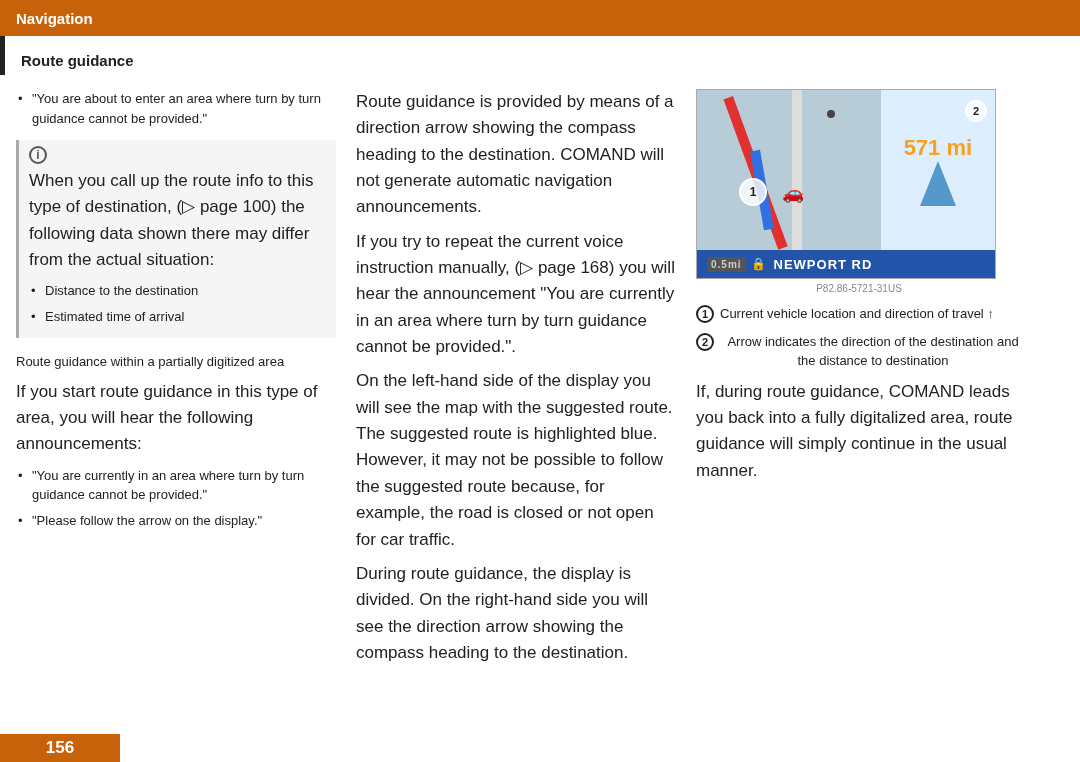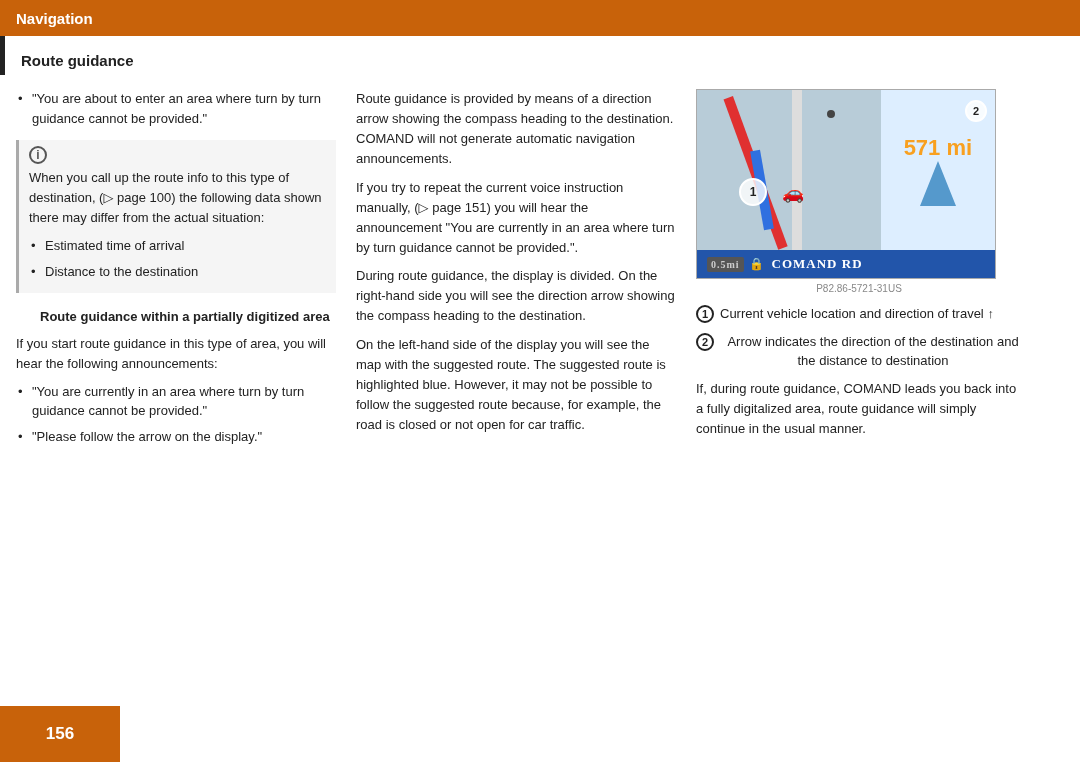--- a/index.html
+++ b/index.html
@@ -96,31 +96,30 @@
       border-radius: 50%;
       text-align: center;
       line-height: 14px;
       font-weight: bold;
       font-size: 12px;
       color: #555;
       margin-bottom: 4px;
     }
 
     .section-title {
-      font-weight: bold;
+      font-weight: normal;
       font-size: 13px;
       margin-top: 14px;
       margin-bottom: 6px;
-      margin-left: 24px;
     }
 
     p {
       line-height: 1.55;
       margin-bottom: 8px;
-      font-size: 13px;
+      font-size: 17px;
     }
 
     
     .map-container {
       width: 300px;
       border: 1px solid #aaa;
       margin-bottom: 4px;
       position: relative;
       overflow: hidden;
     }
@@ -251,21 +250,20 @@
     .map-bottom {
       background: #2255aa;
       color: #fff;
       font-weight: bold;
       font-size: 13px;
       letter-spacing: 1px;
       display: flex;
       align-items: center;
       padding: 4px 10px;
       height: 28px;
-      font-family: Liberation Serif, serif;
     }
     .map-dist-label {
       font-size: 10px;
       color: #ccc;
       background: #555;
       padding: 2px 4px;
       margin-right: 6px;
       border-radius: 2px;
     }
     .map-lock-icon {
@@ -306,21 +304,21 @@
       line-height: 1.5;
       text-align: center;
     }
 
     
     .footer {
       position: absolute;
       bottom: 0;
       left: 0;
       width: 120px;
-      height: 56px;
+      height: 28px;
       background: #c8620a;
       display: flex;
       align-items: center;
       justify-content: center;
       color: #fff;
       font-weight: bold;
       font-size: 17px;
     }
   </style>
 </head>
@@ -338,39 +336,39 @@
 
   <div class="left-col">
     <ul class="bullet-list">
       <li>"You are about to enter an area where turn by turn guidance cannot be provided."</li>
     </ul>
 
     <div class="info-box">
       <div class="info-icon">i</div>
       <p>When you call up the route info to this type of destination, (▷ page 100) the following data shown there may differ from the actual situation:</p>
       <ul class="bullet-list">
+        <li>Distance to the destination</li>
         <li>Estimated time of arrival</li>
-        <li>Distance to the destination</li>
       </ul>
     </div>
 
     <p class="section-title">Route guidance within a partially digitized area</p>
     <p>If you start route guidance in this type of area, you will hear the following announcements:</p>
 
     <ul class="bullet-list">
       <li>"You are currently in an area where turn by turn guidance cannot be provided."</li>
       <li>"Please follow the arrow on the display."</li>
     </ul>
   </div>
 
   <div class="mid-col">
     <p>Route guidance is provided by means of a direction arrow showing the compass heading to the destination. COMAND will not generate automatic navigation announcements.</p>
-    <p>If you try to repeat the current voice instruction manually, (▷ page 151) you will hear the announcement "You are currently in an area where turn by turn guidance cannot be provided.".</p>
+    <p>If you try to repeat the current voice instruction manually, (▷ page 168) you will hear the announcement "You are currently in an area where turn by turn guidance cannot be provided.".</p>
+    <p>On the left-hand side of the display you will see the map with the suggested route. The suggested route is highlighted blue. However, it may not be possible to follow the suggested route because, for example, the road is closed or not open for car traffic.</p>
     <p>During route guidance, the display is divided. On the right-hand side you will see the direction arrow showing the compass heading to the destination.</p>
-    <p>On the left-hand side of the display you will see the map with the suggested route. The suggested route is highlighted blue. However, it may not be possible to follow the suggested route because, for example, the road is closed or not open for car traffic.</p>
   </div>
 
   <div class="right-col">
 
     <div class="map-container">
       <div class="map-top">
 
         <div class="map-left">
           <div class="map-road-red"></div>
           <div class="map-road-blue"></div>
@@ -385,21 +383,21 @@
           <div class="map-arrow-container">
             <div class="nav-arrow"></div>
           </div>
           <div class="map-circle-2">2</div>
         </div>
       </div>
 
       <div class="map-bottom">
         <span class="map-dist-label">0.5mi</span>
         <span class="map-lock-icon">🔒</span>
-        <span>COMAND RD</span>
+        <span>NEWPORT RD</span>
       </div>
     </div>
 
     <div class="map-ref">P82.86-5721-31US</div>
 
     <div class="callout-item">
       <span class="callout-num">1</span>
       <span class="callout-text">
         <span>Current vehicle location and direction of travel</span>
         <span> ↑</span>

